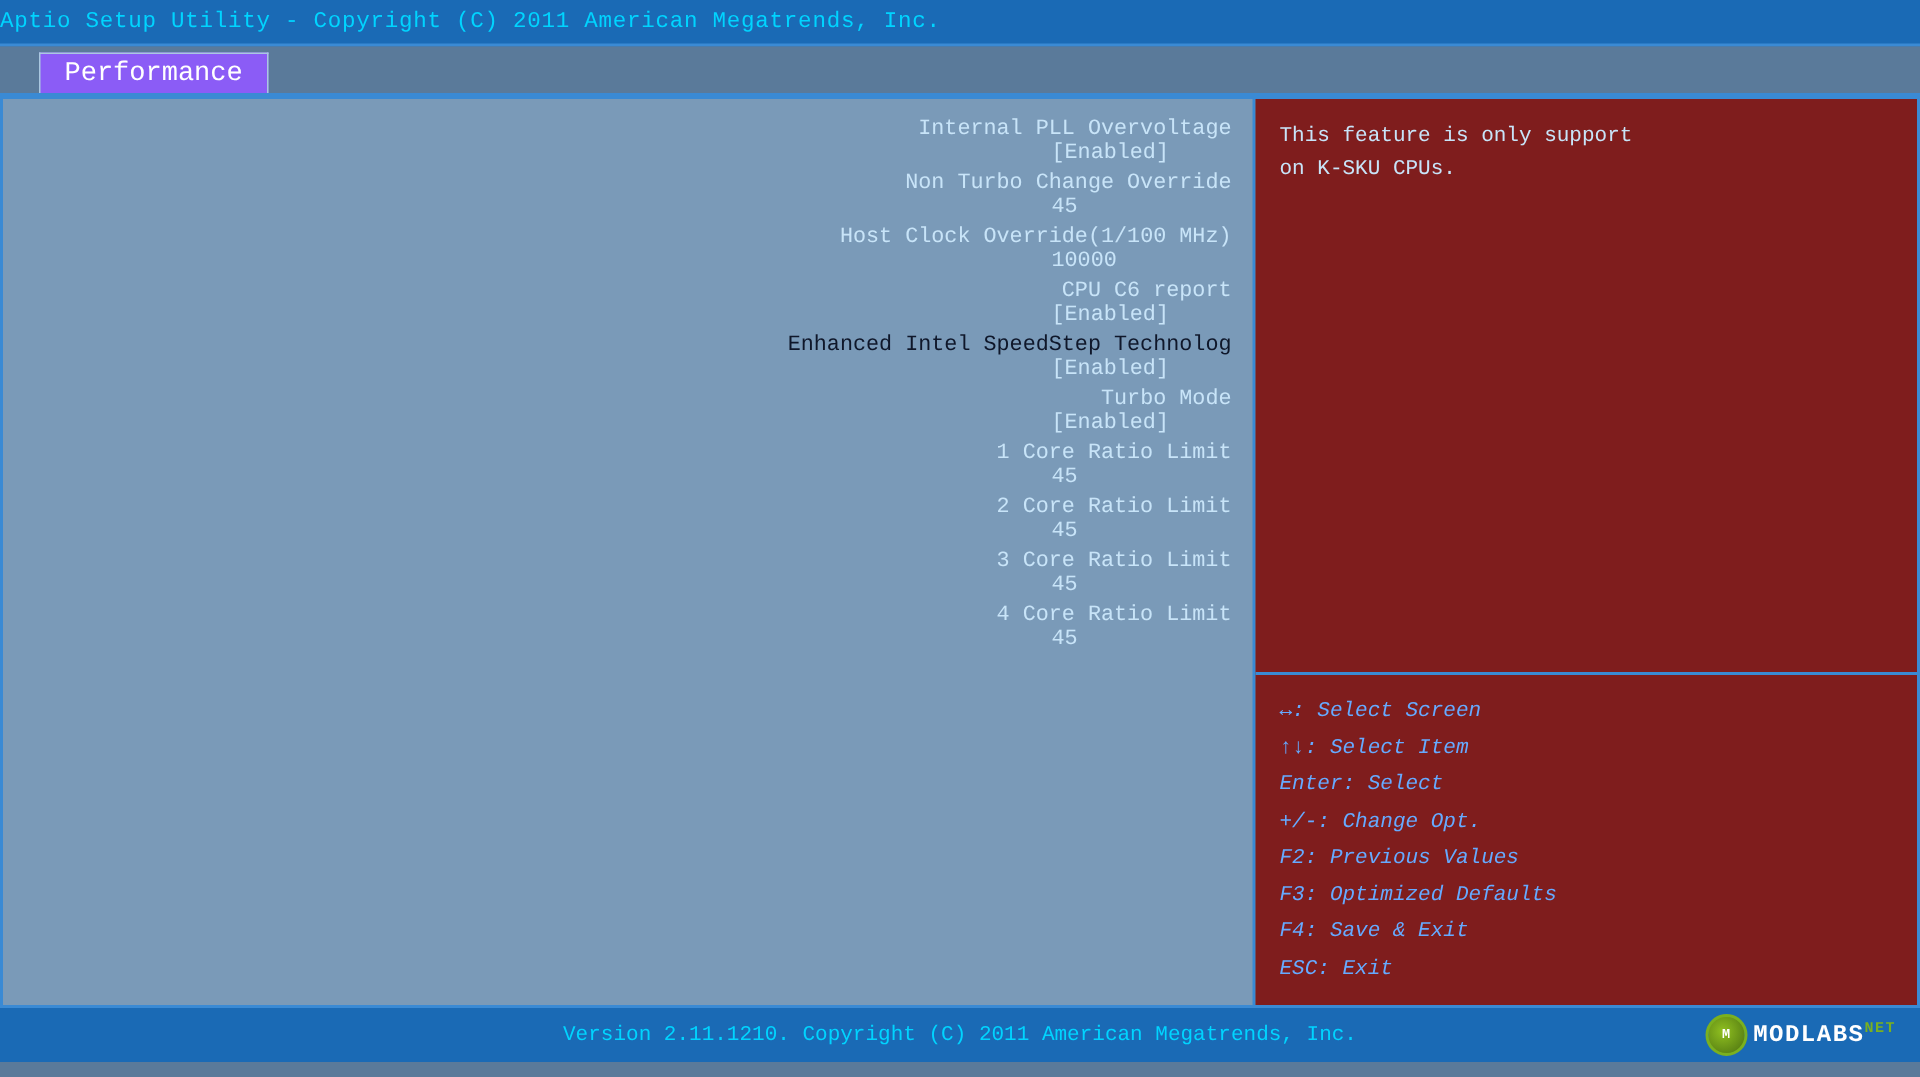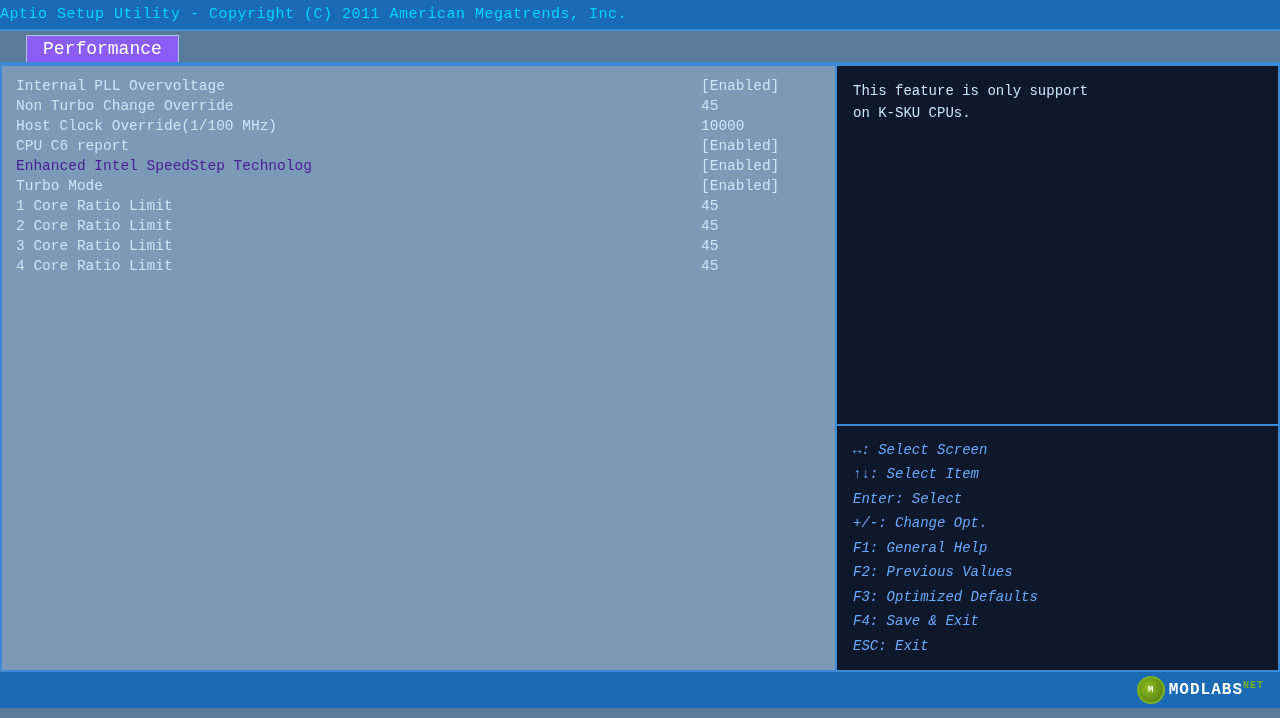--- a/index.html
+++ b/index.html
@@ -53,41 +53,42 @@
     .left-panel {
       flex: 0 0 835px;
       background: #7a9ab8;
       padding: 10px 14px;
       border-right: 2px solid #3a8ad4;
     }
 
     .bios-row {
       display: flex;
       justify-content: space-between;
-      align-items: flex-start;
+      align-items: flex-end;
       padding: 2px 0;
       color: #c8e4f8;
       font-size: 14.5px;
+      flex-direction: column;
     }
     .bios-row .label {
       color: #c8e4f8;
     }
     .bios-row.highlight .label {
-      color: #4c1d95;
+      color: #0f172a;
     }
     .bios-row .value {
       color: #c8e4f8;
       min-width: 120px;
       margin-left: 16px;
     }
 
     
     .right-panel {
       flex: 1;
-      background: #0f172a;
+      background: #7f1d1d;
       display: flex;
       flex-direction: column;
     }
 
     .help-text {
       padding: 14px 16px 10px 16px;
       color: #c8e4f8;
       font-size: 14px;
       line-height: 1.6;
       flex: 1;
@@ -216,30 +217,30 @@
 
     <div>This feature is only support</div>
         <div>on K-SKU CPUs.</div>
       </div>
     <div class="key-help">
 
     <div>↔: Select Screen</div>
         <div>↑↓: Select Item</div>
         <div>Enter: Select</div>
         <div>+/-: Change Opt.</div>
-        <div>F1: General Help</div>
         <div>F2: Previous Values</div>
         <div>F3: Optimized Defaults</div>
         <div>F4: Save &amp; Exit</div>
         <div>ESC: Exit</div>
       </div>
   </div>
 
 </div>
 
 <div class="footer-bar">
+  <span>Version 2.11.1210. Copyright (C) 2011 American Megatrends, Inc.</span>
   <div class="footer-logo">
     <div class="logo-circle">M</div>
     <span class="logo-text">
       MODLABS<span>NET</span>
     </span>
   </div>
 </div>
 
 </body></html>

